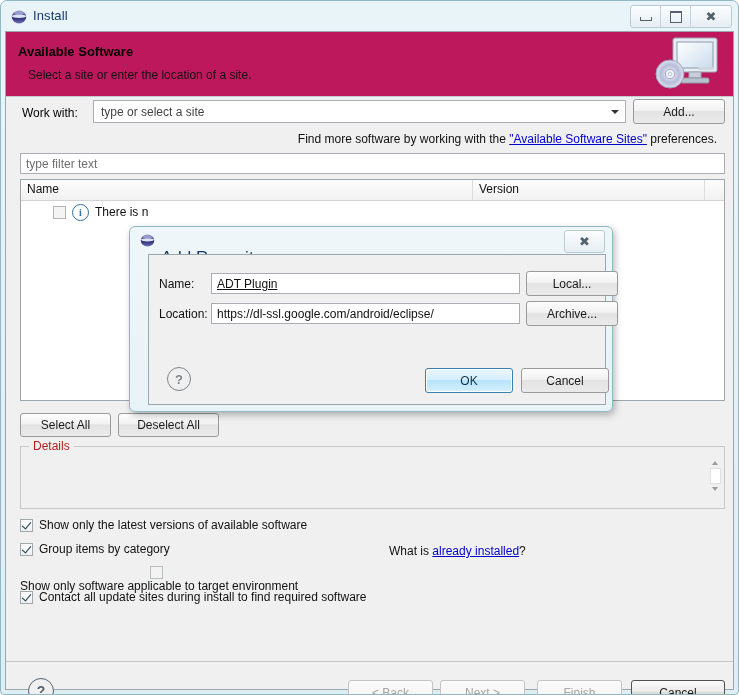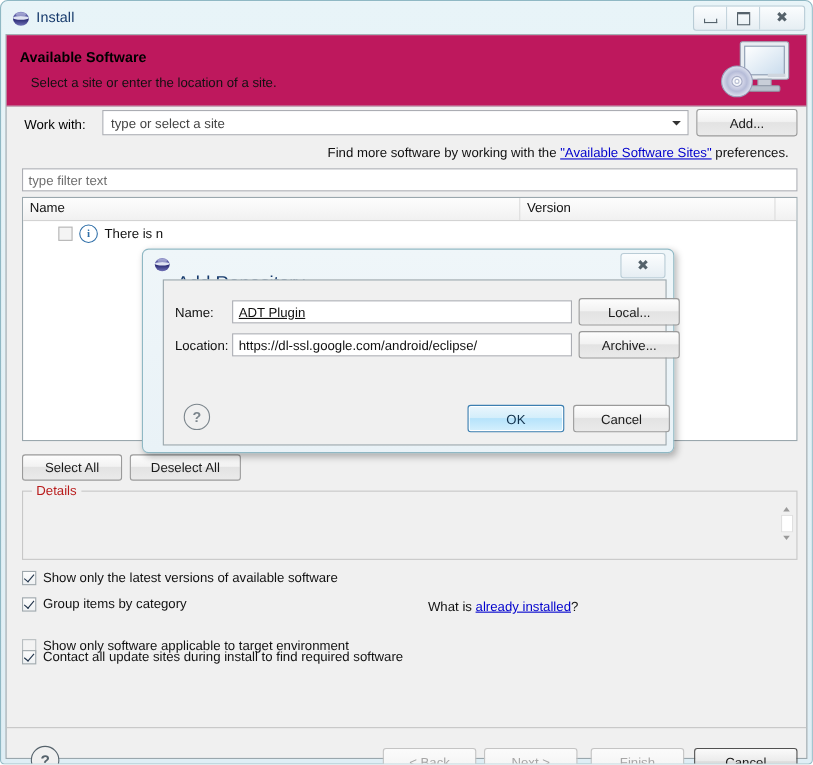--- a/index.html
+++ b/index.html
@@ -350,21 +350,21 @@
     border: solid #20334a;
     border-width: 0 1.6px 1.6px 0;
     transform: rotate(40deg);
   }
   .cb.unchecked {
     border-color: #b9bec1;
     background: #f3f3f3;
   }
   #opt-latest   { left: 14px;  top: 486px; }
   #opt-group    { left: 14px;  top: 510px; }
-  #opt-target   { left: 14px;  top: 548px; }
+  #opt-target   { left: 14px;  top: 534px; flex-direction: column; }
   #opt-contact  { left: 14px;  top: 558px; }
   #opt-hide     { left: 372px; top: 486px; }
   #already-installed-line {
     position: absolute;
     left: 383px; top: 512px;
     font-size: 12px;
     color: #111;
     white-space: nowrap;
   }
 

